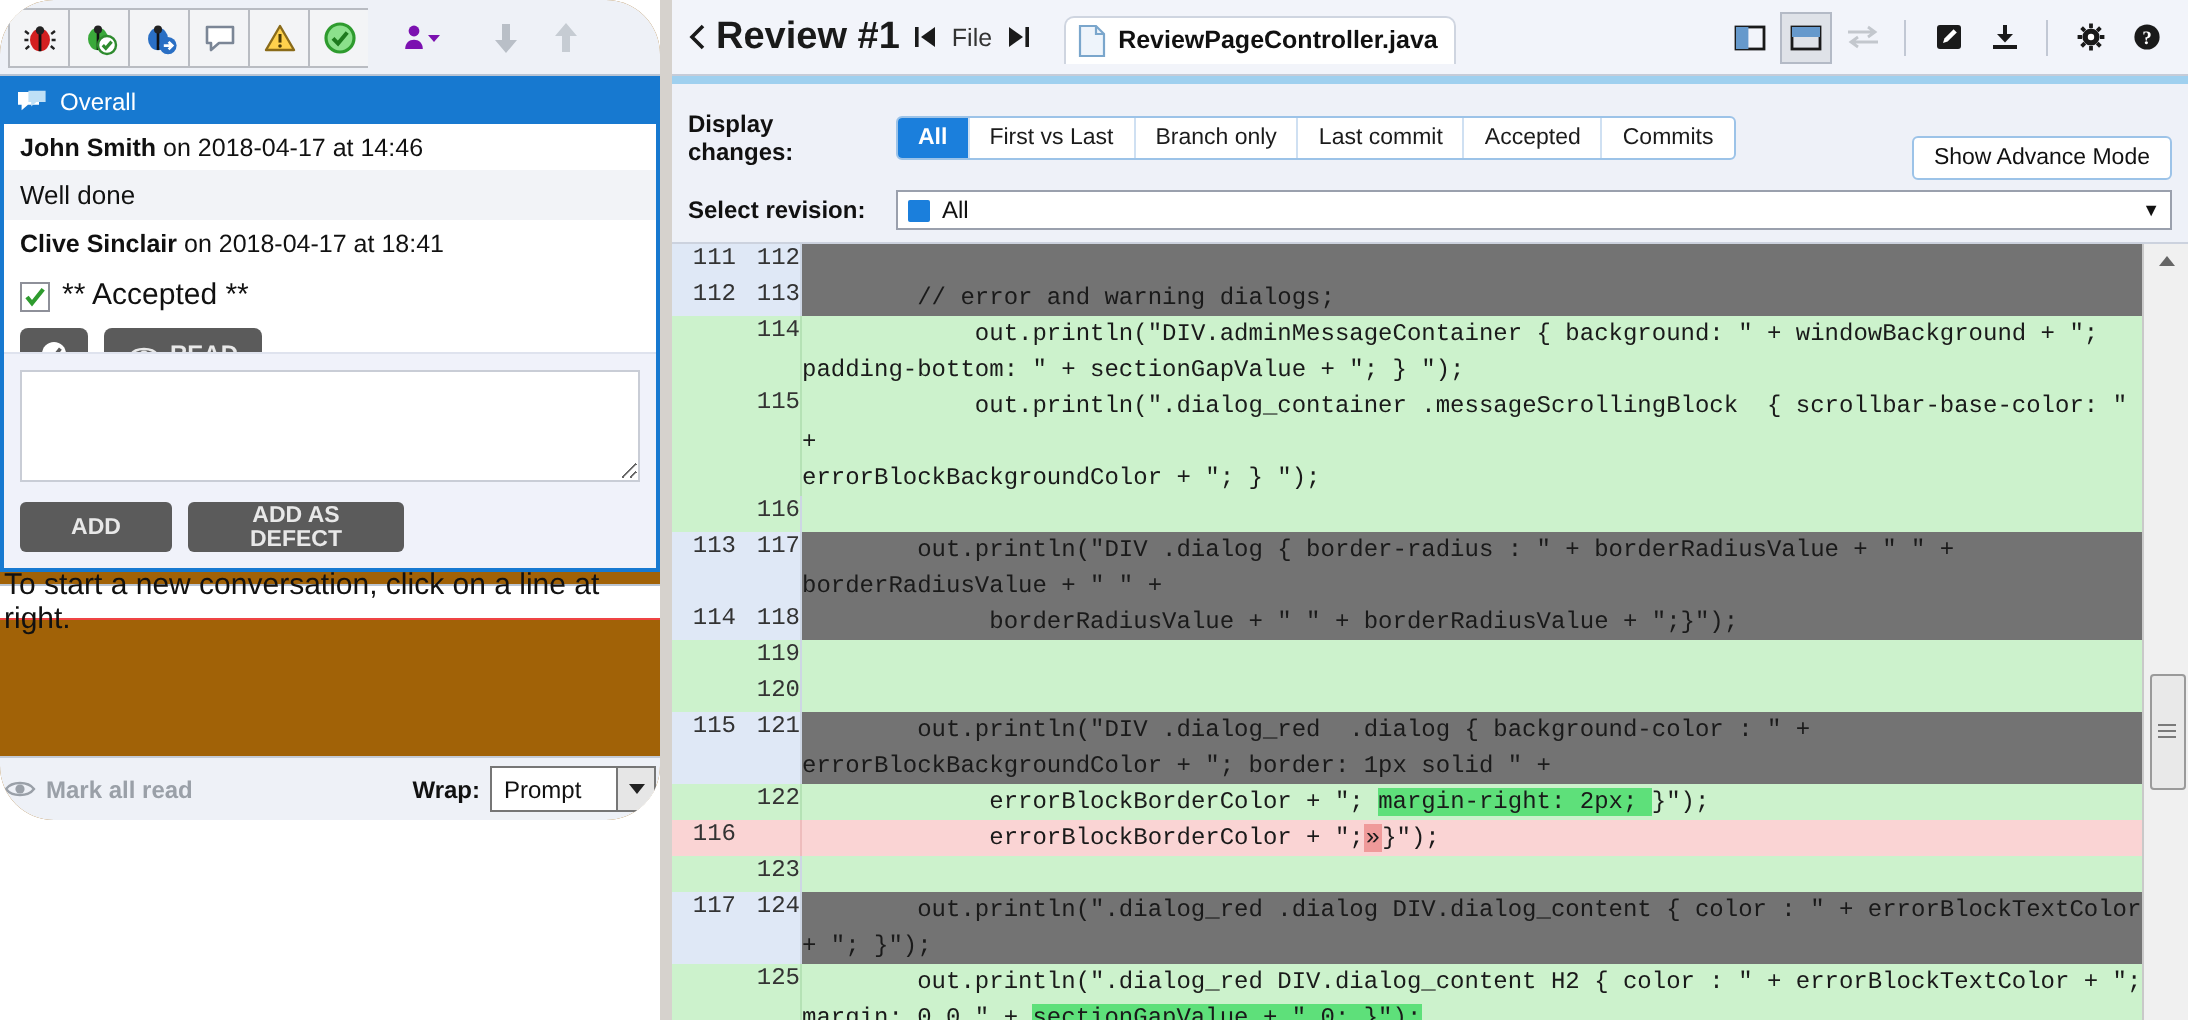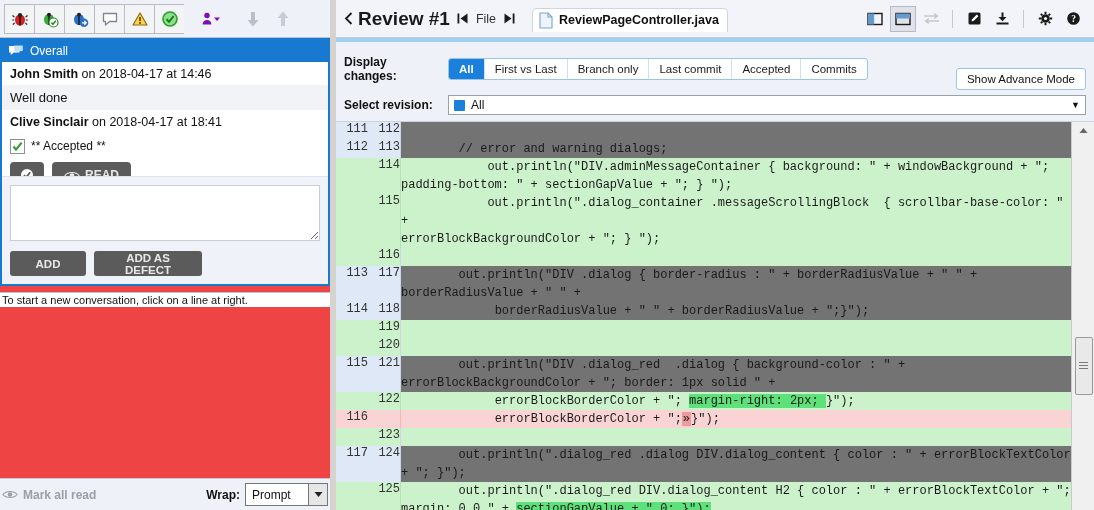--- a/index.html
+++ b/index.html
@@ -4,50 +4,50 @@
 <style>
   html,body{margin:0;padding:0;}
   body{
     width:1094px;height:510px;overflow:hidden;
     font-family:"Liberation Sans", sans-serif;
     font-size:12px;color:#111;background:#ffffff;
   }
   #app{position:relative;width:1094px;height:510px;}
 
   
-  #left-panel{position:absolute;left:0;top:0;width:330px;height:510px;background:#ef4444;overflow:hidden;}
+  #left-panel{position:absolute;left:0;top:0;width:330px;height:410px;background:#a16207;overflow:hidden;border-radius:27px;}
   #left-toolbar{height:38px;background:#eef1f7;border-bottom:1px solid #b8c4d4;display:flex;align-items:center;padding:0 4px;box-sizing:border-box;}
   .tbtn{width:30px;height:30px;margin:0 0;display:flex;align-items:center;justify-content:center;
         border:1px solid #b9bcc2;background:#f3f4f6;box-sizing:border-box;border-right:none;}
   .tbtn:last-of-type{border-right:1px solid #b9bcc2;}
   .tbtn-plain{width:30px;height:30px;display:flex;align-items:center;justify-content:center;border:none;background:transparent;}
   .sp{width:12px;}
 
   #conv-box{position:absolute;left:0;top:38px;width:330px;height:248px;background:#ffffff;border:2px solid #1779d0;box-sizing:border-box;}
   #conv-head{height:22px;background:#1779d0;color:#fff;display:flex;align-items:center;padding-left:6px;font-size:12px;font-weight:normal;}
   #conv-head .ttl{margin-left:6px;}
   .cmt-author{padding:5px 8px 4px 8px;font-size:12.5px;}
   .cmt-author b{font-weight:bold;}
   .cmt-body{background:#f2f3f7;padding:5px 8px;font-size:13px;}
-  .cmt-status{padding:6px 8px 2px 8px;display:flex;align-items:flex-start;gap:6px;font-size:12px;}
+  .cmt-status{padding:6px 8px 2px 8px;display:flex;align-items:flex-end;gap:6px;font-size:15px;}
   .chk{width:15px;height:15px;border:1px solid #8e9099;background:#fff;display:inline-flex;align-items:center;justify-content:center;box-sizing:border-box;}
   .btn-row{padding:6px 8px 8px 8px;display:flex;gap:8px;align-items:center;}
   .gbtn{background:#5b5b5b;color:#e8e8e8;border:none;border-radius:4px;height:26px;
         display:inline-flex;align-items:center;justify-content:center;gap:5px;
         font-family:Liberation Sans, sans-serif;font-size:12px;font-weight:bold;padding:0 12px;cursor:pointer;}
   .gbtn.icononly{width:34px;padding:0;}
   #reply-area{position:absolute;left:0;bottom:0;width:100%;background:#f0f2fa;padding:8px;box-sizing:border-box;border-top:1px solid #dfe3ee;}
   #reply-input{width:100%;height:56px;background:#fff;border:1px solid #c9cdd6;box-sizing:border-box;}
   #reply-btns{display:flex;gap:8px;margin-top:7px;}
   #reply-btns .gbtn{border-radius:3px;height:25px;font-size:11.5px;}
   #btn-add{width:76px;}
   #btn-add-defect{width:108px;}
 
   #hint-bar{position:absolute;left:0;top:292px;width:330px;height:18px;background:#ffffff;
-            border-top:1px solid #b9c4d2;border-bottom:3px solid #ef4444;font-size:11px;
+            border-top:1px solid #b9c4d2;border-bottom:1px solid #ef4444;font-size:15px;
             display:flex;align-items:center;padding-left:2px;box-sizing:border-box;color:#111;}
 
   #left-bottom{position:absolute;left:0;bottom:0;width:330px;height:32px;background:#eef1f7;border-top:1px solid #c4cbd6;
                display:flex;padding:0 2px;box-sizing:border-box;gap:32px;}
   #mark-all-read{display:flex;align-items:center;gap:5px;color:#9aa0a8;font-size:12px;font-weight:bold;}
   #wrap-group{margin-left:auto;display:flex;align-items:center;gap:5px;}
   #wrap-label{font-weight:bold;font-size:12px;}
   .selbox{display:flex;align-items:stretch;border:1px solid #767676;background:#fff;height:21px;}
   .selbox .val{padding:0 6px;display:flex;align-items:center;font-size:12px;min-width:50px;}
   .selbox .arw{width:18px;border-left:1px solid #767676;background:#e6e6e6;display:flex;align-items:center;justify-content:center;}

